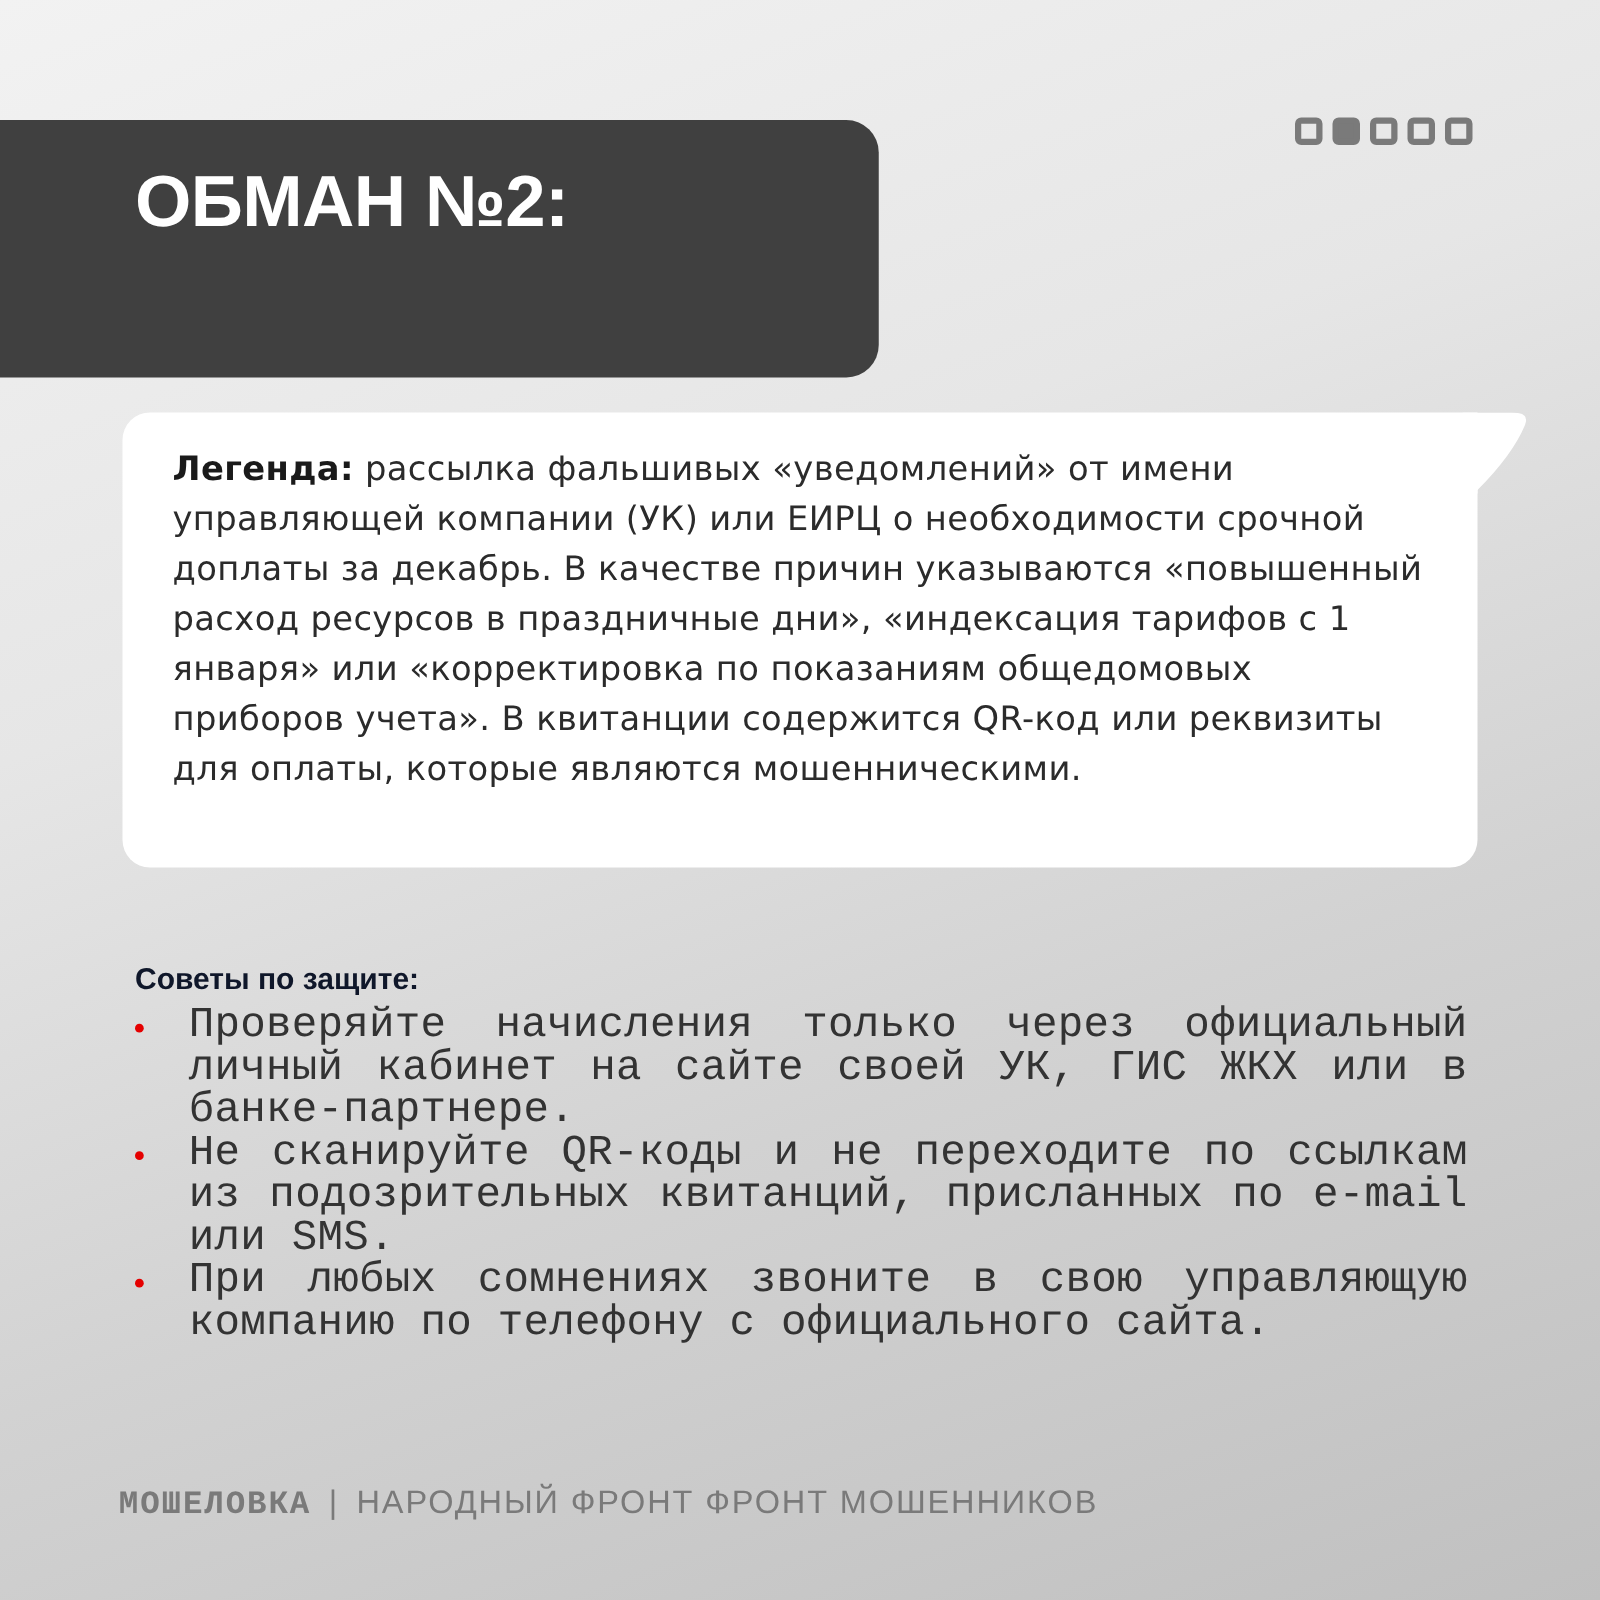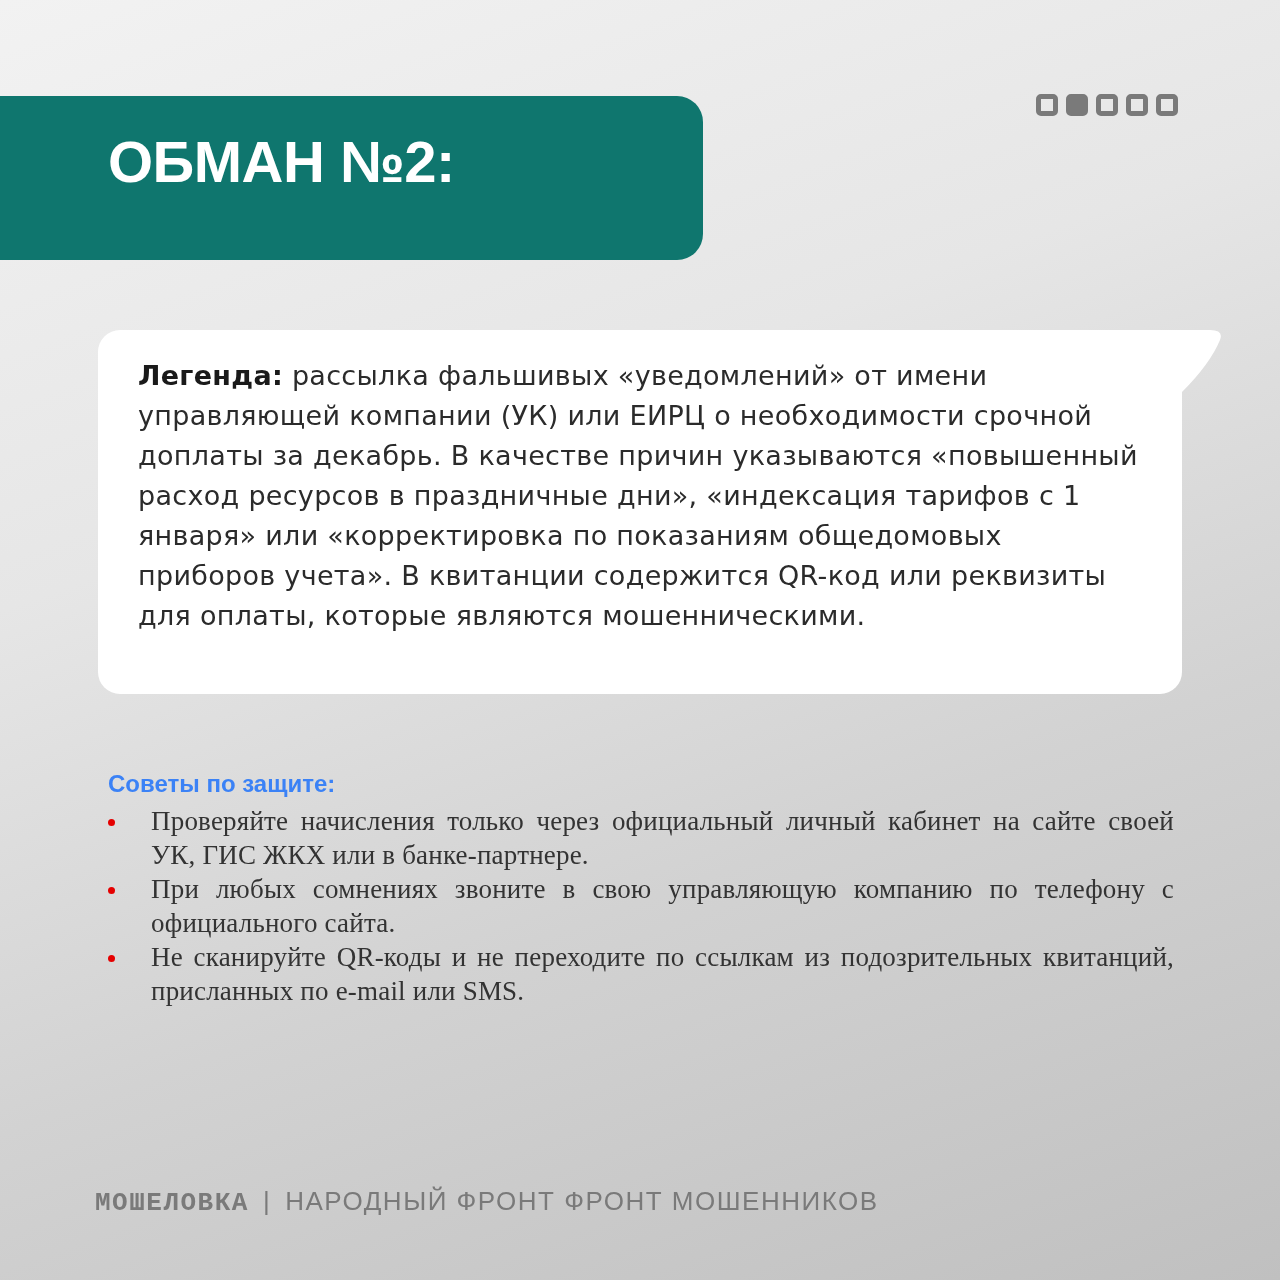--- a/index.html
+++ b/index.html
@@ -9,22 +9,22 @@
     font-family: "DejaVu Sans", sans-serif;
   }
   .pager { position:absolute; left:1036px; top:94px; display:flex; gap:8px; }
   .pager .dot {
     width:22px; height:22px; box-sizing:border-box; border-radius:5px;
     border:5px solid #7a7a7a; background:transparent;
   }
   .pager .dot.active { background:#7a7a7a; }
 
   .title-box {
-    position:absolute; left:0; top:96px; width:703px; height:164px;
-    background:#0f766e; border-radius:0 26px 26px 0;
+    position:absolute; left:0; top:96px; width:703px; height:206px;
+    background:#404040; border-radius:0 26px 26px 0;
     box-sizing:border-box; padding:28px 0 0 108px;
   }
   .title-line {
     color:#ffffff; font-family:"Liberation Sans", sans-serif; font-weight:bold;
     font-size:58px; line-height:76px; letter-spacing:-0.5px; white-space:nowrap;
   }
 
   .bubble {
     position:absolute; left:98px; top:330px; width:1084px; height:364px;
     background:#ffffff; border-radius:22px 0 22px 22px;
@@ -35,29 +35,29 @@
   }
   .legend-text {
     font-family:"DejaVu Sans", sans-serif; font-size:27px; line-height:40px;
     color:#2b2b2b; letter-spacing:0.3px;
   }
   .legend-text .lbl { font-weight:bold; color:#1a1a1a; }
 
   .tips { position:absolute; left:108px; top:770px; width:1066px; }
   .tips-title {
     font-family:"Liberation Sans", sans-serif; font-weight:bold; font-size:24px;
-    color:#3b82f6; margin-bottom:6px;
+    color:#0f172a; margin-bottom:6px;
   }
   .tip { position:relative; padding-left:43px; margin-bottom:0; }
   .tip .bullet {
     position:absolute; left:0; top:15px; width:7px; height:7px; border-radius:50%;
     background:#e50000;
   }
   .tip .txt {
-    font-family:Liberation Serif, serif; font-size:27px; line-height:34px;
+    font-family:Liberation Mono, monospace; font-size:34px; line-height:34px;
     color:#333; text-align:justify; text-align-last:left; letter-spacing:0.2px;
   }
 
   .footer {
     position:absolute; left:95px; top:1186px; white-space:nowrap;
     font-family:"Liberation Sans", sans-serif; font-size:26px; color:#7a7a7a;
     letter-spacing:1.5px;
   }
   .footer .brand { font-weight:bold;font-family:Liberation Mono, monospace; }
   .footer .sep { margin:0 14px; font-weight:normal; }
@@ -85,23 +85,23 @@
 </svg>
 
 <div class="tips">
   <div class="tips-title">Советы по защите:</div>
   <div class="tip">
     <span class="bullet"></span>
     <div class="txt">Проверяйте начисления только через официальный личный кабинет на сайте своей УК, ГИС ЖКХ или в банке-партнере.</div>
   </div>
   <div class="tip">
     <span class="bullet"></span>
-    <div class="txt">При любых сомнениях звоните в свою управляющую компанию по телефону с официального сайта.</div>
+    <div class="txt">Не сканируйте QR-коды и не переходите по ссылкам из подозрительных квитанций, присланных по e-mail или SMS.</div>
   </div>
   <div class="tip">
     <span class="bullet"></span>
-    <div class="txt">Не сканируйте QR-коды и не переходите по ссылкам из подозрительных квитанций, присланных по e-mail или SMS.</div>
+    <div class="txt">При любых сомнениях звоните в свою управляющую компанию по телефону с официального сайта.</div>
   </div>
 </div>
 
 <div class="footer">
   <span class="brand">МОШЕЛОВКА</span><span class="sep">|</span><span>НАРОДНЫЙ ФРОНТ ФРОНТ МОШЕННИКОВ</span>
 </div>
 
 </body></html>

